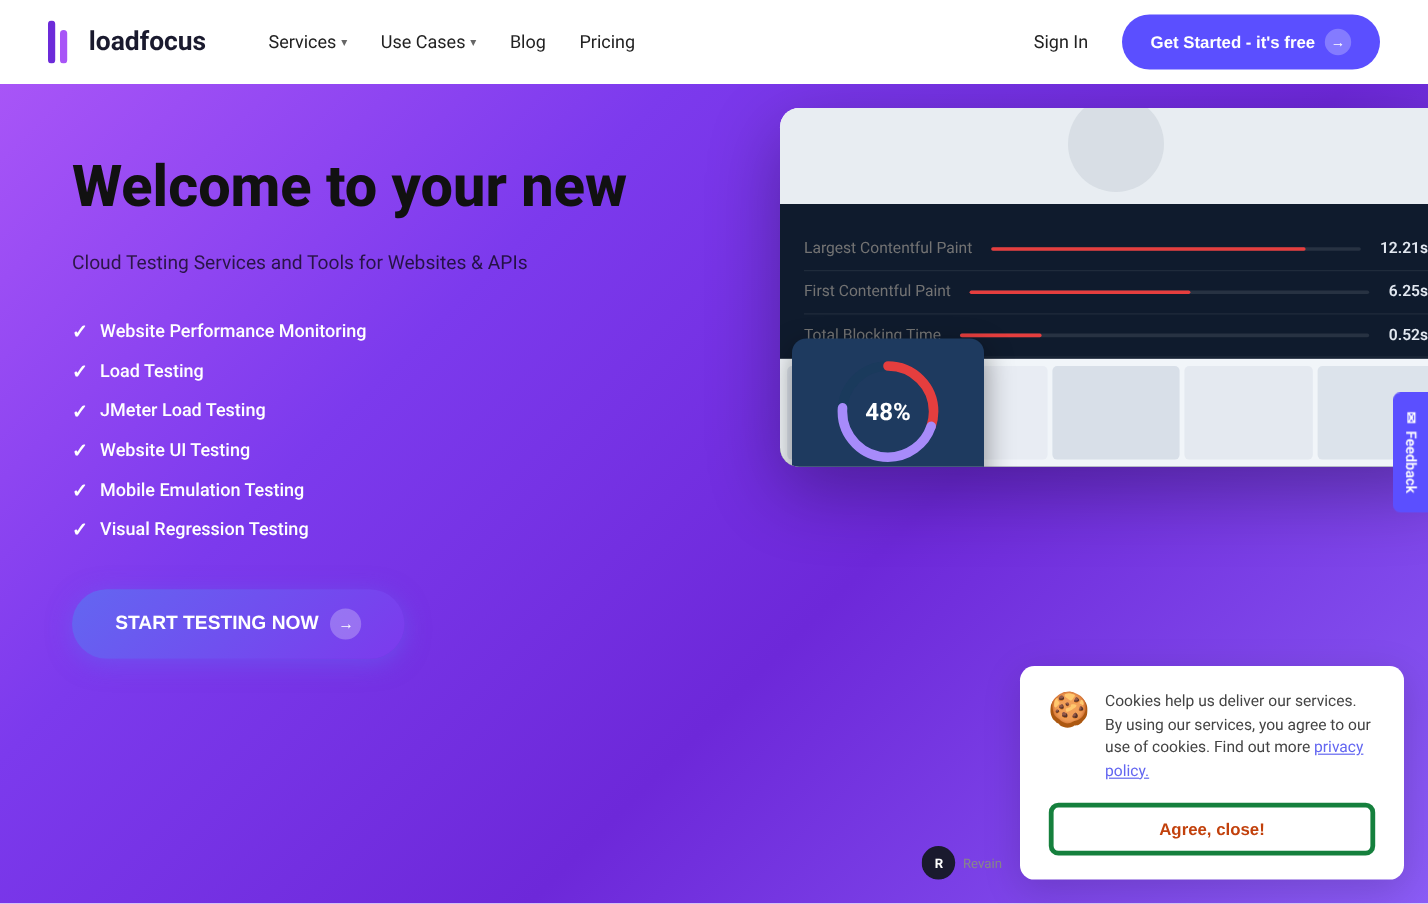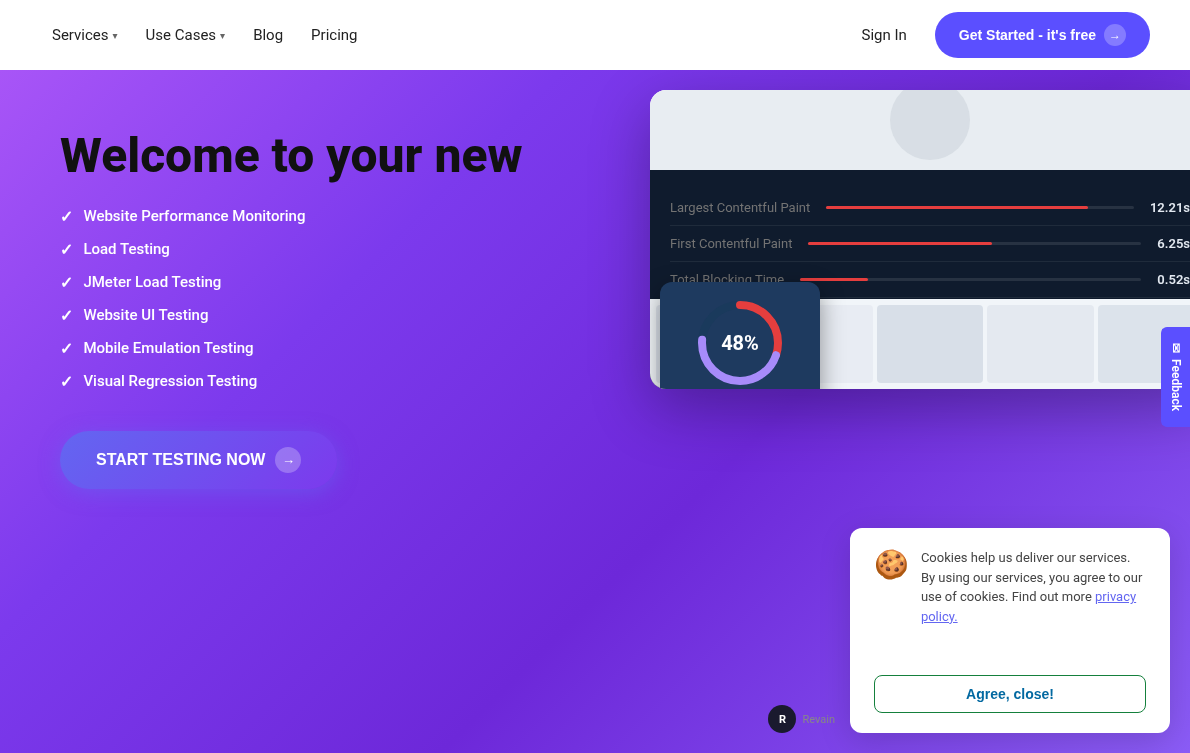--- a/index.html
+++ b/index.html
@@ -275,28 +275,27 @@
       line-height: 1.5;
     }
     .cookie-link {
       color: #6366f1;
       text-decoration: underline;
       cursor: pointer;
     }
     .cookie-agree-btn {
       width: 100%;
       background: white;
-      border: 1px solid #15803d;
+      border: 4px solid #15803d;
       border-radius: 8px;
       padding: 10px;
       font-size: 14px;
       font-weight: 600;
-      color: #0369a1;
-      cursor: pointer;
-      margin-top: 33px;
+      color: #c2410c;
+      cursor: pointer;
     }
 
     
     .feedback-tab {
       position: fixed;
       right: -36px;
       top: 50%;
       transform: translateY(-50%) rotate(90deg);
       background: #5b4fff;
       color: white;
@@ -333,20 +332,27 @@
       justify-content: center;
       color: white;
       font-size: 11px;
       font-weight: 700;
     }
   </style>
 </head>
 <body>
 
 <nav class="navbar">
+  <div class="logo-wrap">
+    <svg class="logo-icon" viewBox="0 0 28 36" fill="none" xmlns="http://www.w3.org/2000/svg">
+      <rect x="0" y="0" width="6" height="36" rx="3" fill="#6c2bd9"></rect>
+      <rect x="10" y="8" width="6" height="28" rx="3" fill="#a855f7"></rect>
+    </svg>
+    <span class="logo-text">loadfocus</span>
+  </div>
 
   <div class="nav-links">
     <div class="nav-item">
       <span>Services</span>
       <span class="nav-chevron">▾</span>
     </div>
     <div class="nav-item">
       <span>Use Cases</span>
       <span class="nav-chevron">▾</span>
     </div>
@@ -365,20 +371,21 @@
       <span class="arrow-circle">→</span>
     </button>
   </div>
 </nav>
 
 <section class="hero">
   <div class="hero-content">
     <h1 class="hero-title">
       <span>Welcome to your new</span><br>
     </h1>
+    <p class="hero-subtitle">Cloud Testing Services and Tools for Websites &amp; APIs</p>
 
     <ul class="features-list">
       <li>
         <span class="check-icon">✓</span>
         <span>Website Performance Monitoring</span>
       </li>
       <li>
         <span class="check-icon">✓</span>
         <span>Load Testing</span>
       </li>

